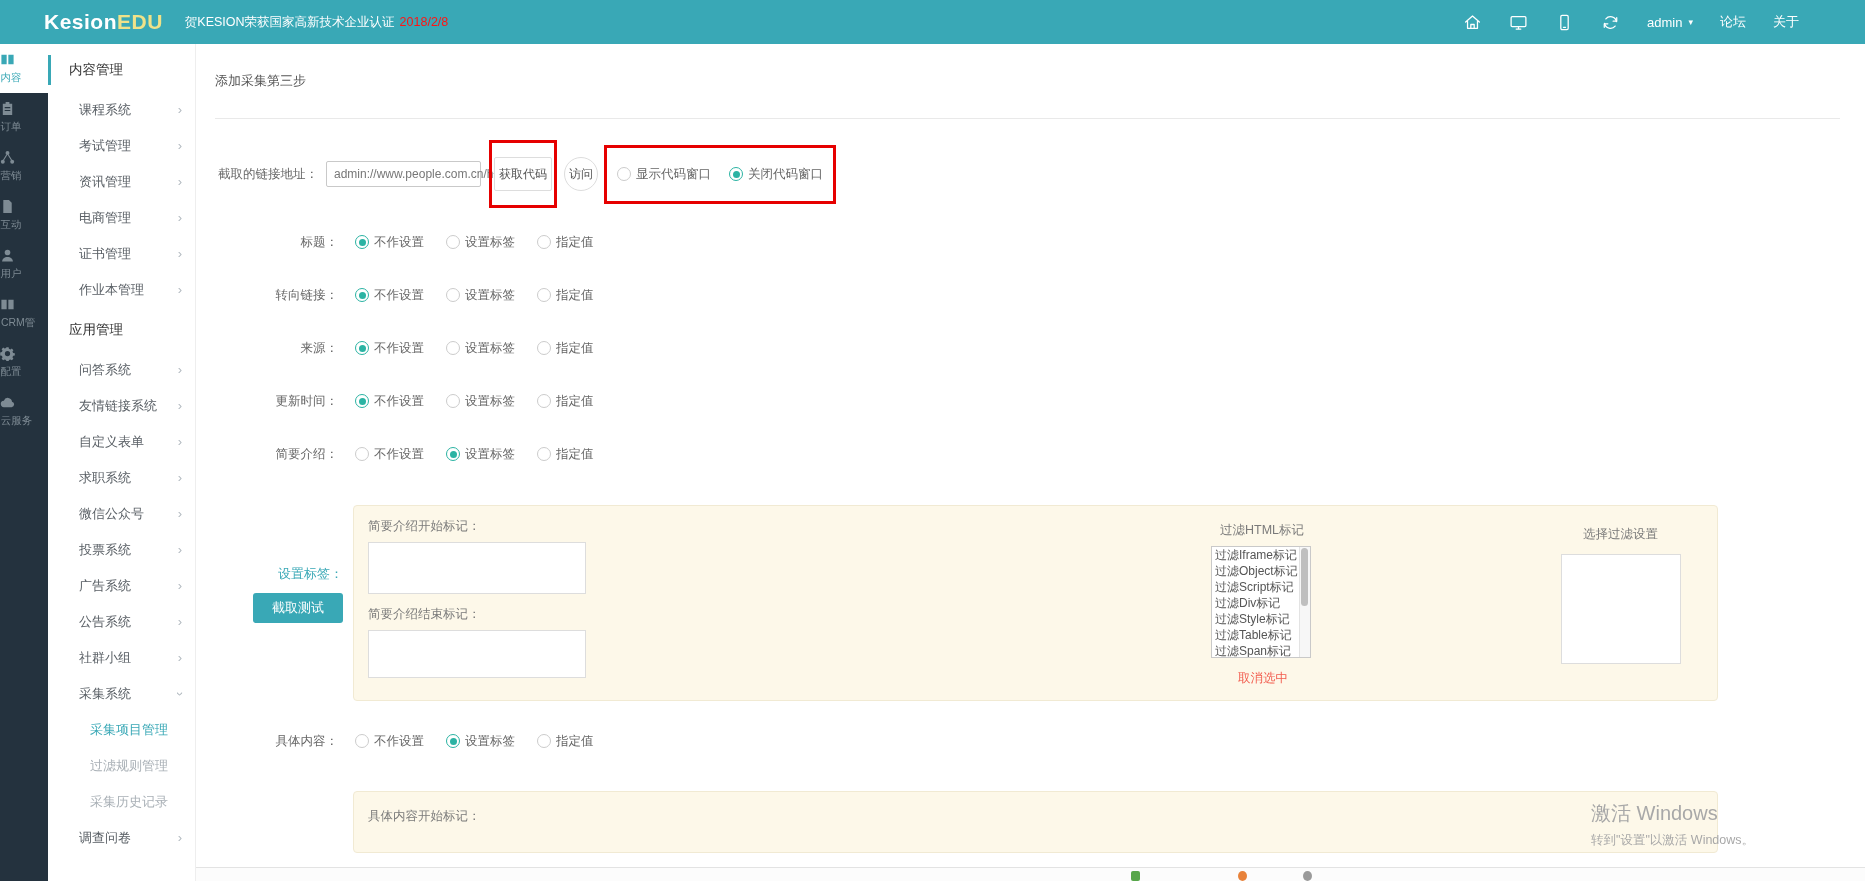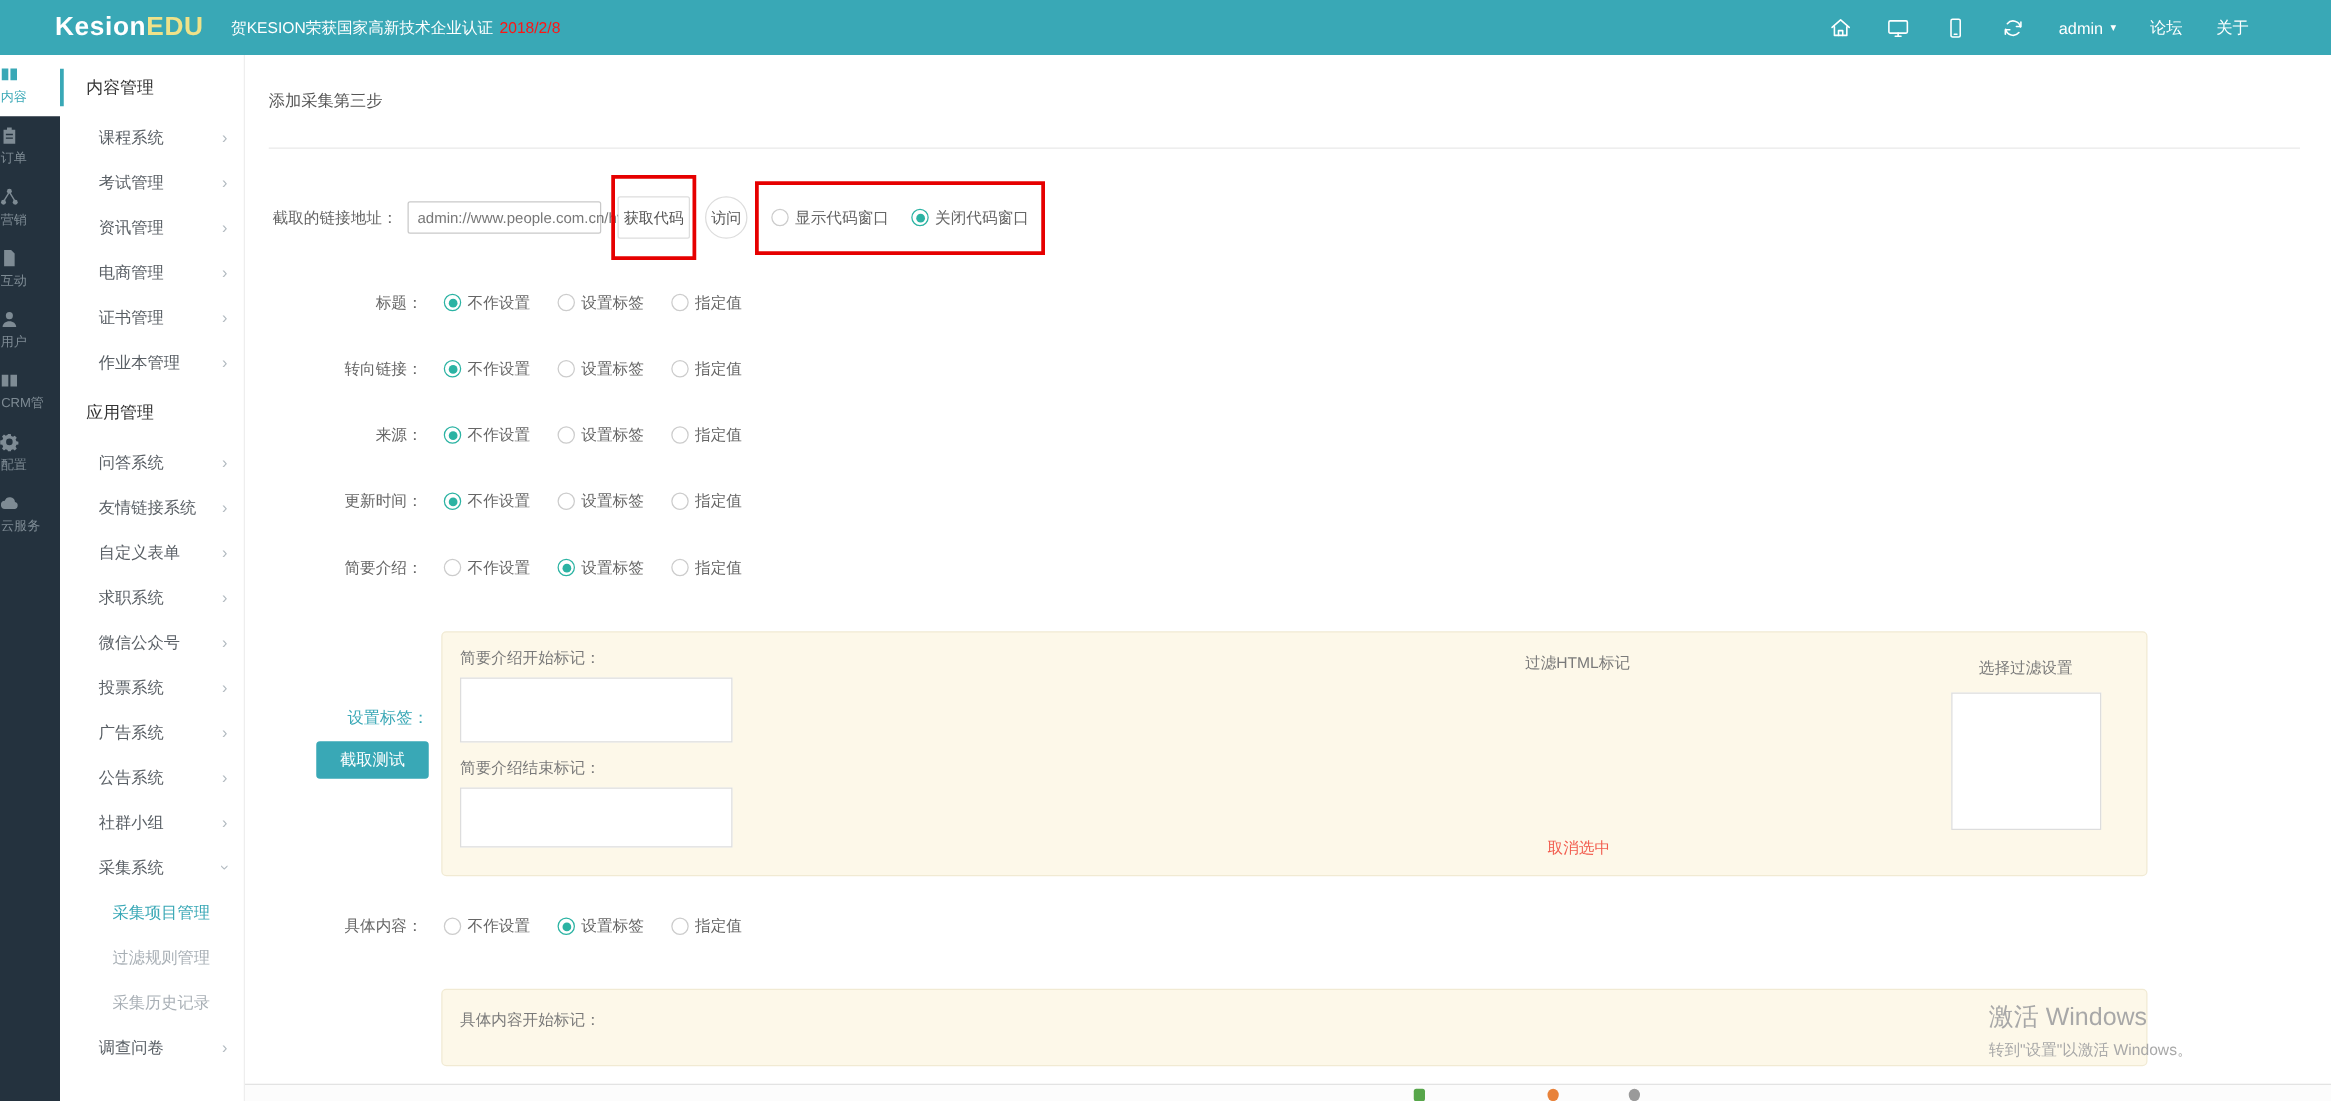--- a/index.html
+++ b/index.html
@@ -339,20 +339,32 @@
   <div class="side-tag-label">设置标签：</div>
   <button class="test-btn">截取测试</button>
 
   <div class="panel" id="panel1">
     <div class="p-label" style="left:14px;top:12px;">简要介绍开始标记：</div>
     <textarea class="ta" style="left: 14px; top: 36px; height: 52px;"></textarea>
     <div class="p-label" style="left:14px;top:100px;">简要介绍结束标记：</div>
     <textarea class="ta" style="left: 14px; top: 124px; height: 48px;"></textarea>
 
     <div class="p-label" style="left:866px;top:16px;">过滤HTML标记</div>
+    <div class="filter-list" id="filter-list">
+      <div class="scroll">
+          <div class="thumb"></div>
+        </div>
+    <div class="f-opt">过滤Iframe标记</div>
+        <div class="f-opt">过滤Object标记</div>
+        <div class="f-opt">过滤Script标记</div>
+        <div class="f-opt">过滤Div标记</div>
+        <div class="f-opt">过滤Style标记</div>
+        <div class="f-opt">过滤Table标记</div>
+        <div class="f-opt">过滤Span标记</div>
+      </div>
     <div class="cancel">取消选中</div>
 
     <div class="p-label" style="left:1229px;top:20px;">选择过滤设置</div>
     <div class="empty-list"></div>
   </div>
 
   <div class="panel" id="panel2">
     <div class="p-label" style="left:14px;top:16px;">具体内容开始标记：</div>
   </div>
 

